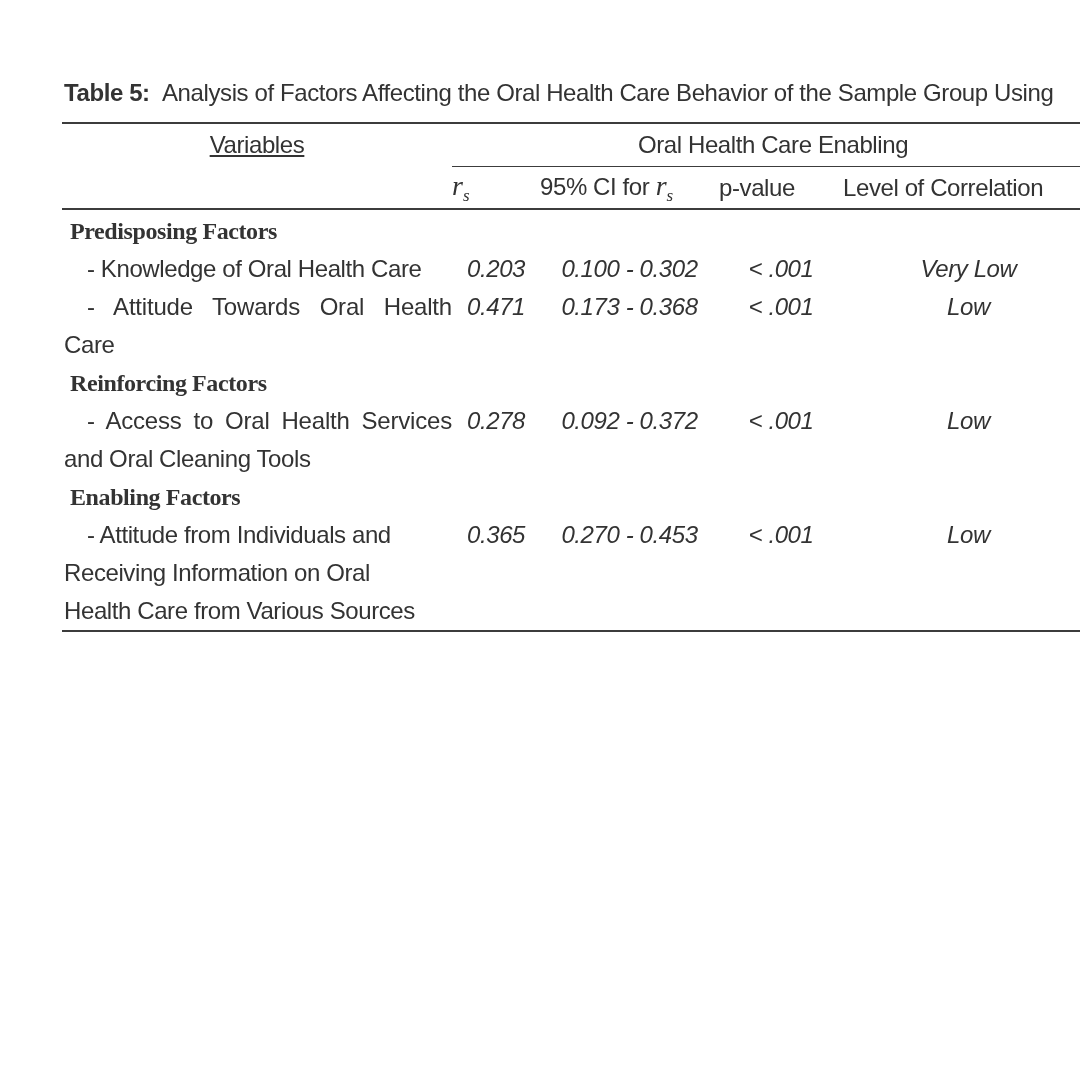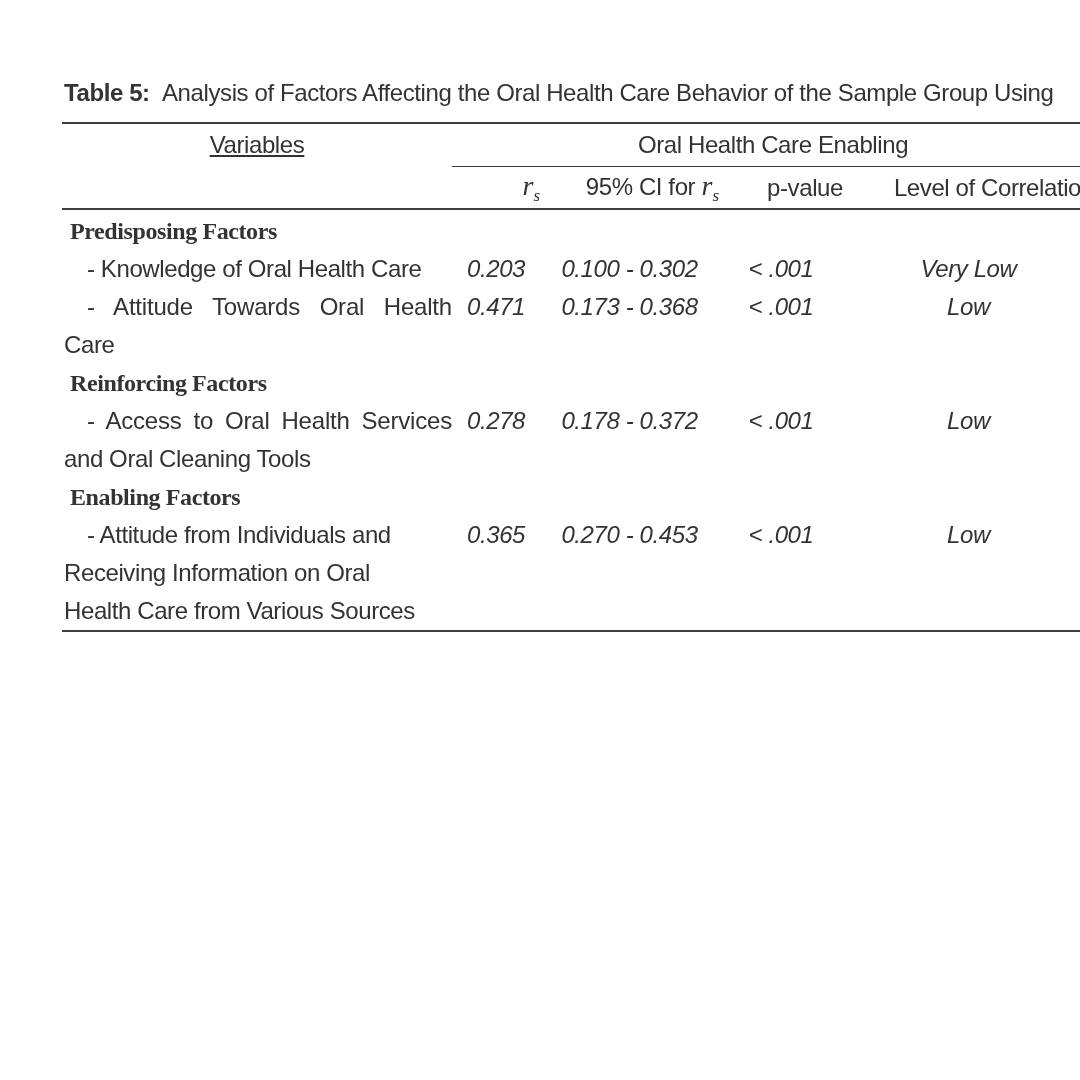--- a/index.html
+++ b/index.html
@@ -48,21 +48,21 @@
     text-decoration:underline;
   }
   .th-group{
     height:42px;
     text-align:center;
     vertical-align:middle;
     border-bottom:1.5px solid var(--rule);
   }
   .th-sub{
     height:41px;
-    text-align:right;
+    text-align:left;
     vertical-align:middle;
     border-bottom:2px solid var(--rule);
   }
   .rsym{
     font-family:"Liberation Serif","DejaVu Serif",serif;
     font-style:italic;
     font-size:28px;
     letter-spacing:0;
   }
   .rsub{
@@ -147,21 +147,21 @@
         </tr>
         <tr data-idx="3">
           <td colspan="5" class="section-cell">Reinforcing Factors</td>
         </tr>
         <tr data-idx="4">
           <td class="label-cell">
             <div class="lbl-line first">- Access to Oral Health Services</div>
             <div class="lbl-line">and Oral Cleaning Tools</div>
           </td>
           <td class="val-cell">0.278</td>
-          <td class="val-cell">0.178 - 0.372</td>
+          <td class="val-cell">0.092 - 0.372</td>
           <td class="val-cell">&lt; .001</td>
           <td class="val-cell">Low</td>
         </tr>
         <tr data-idx="5">
           <td colspan="5" class="section-cell">Enabling Factors</td>
         </tr>
         <tr data-idx="6">
           <td class="label-cell">
             <div class="lbl-line first">- Attitude from Individuals and</div>
             <div class="lbl-line">Receiving Information on Oral</div>

